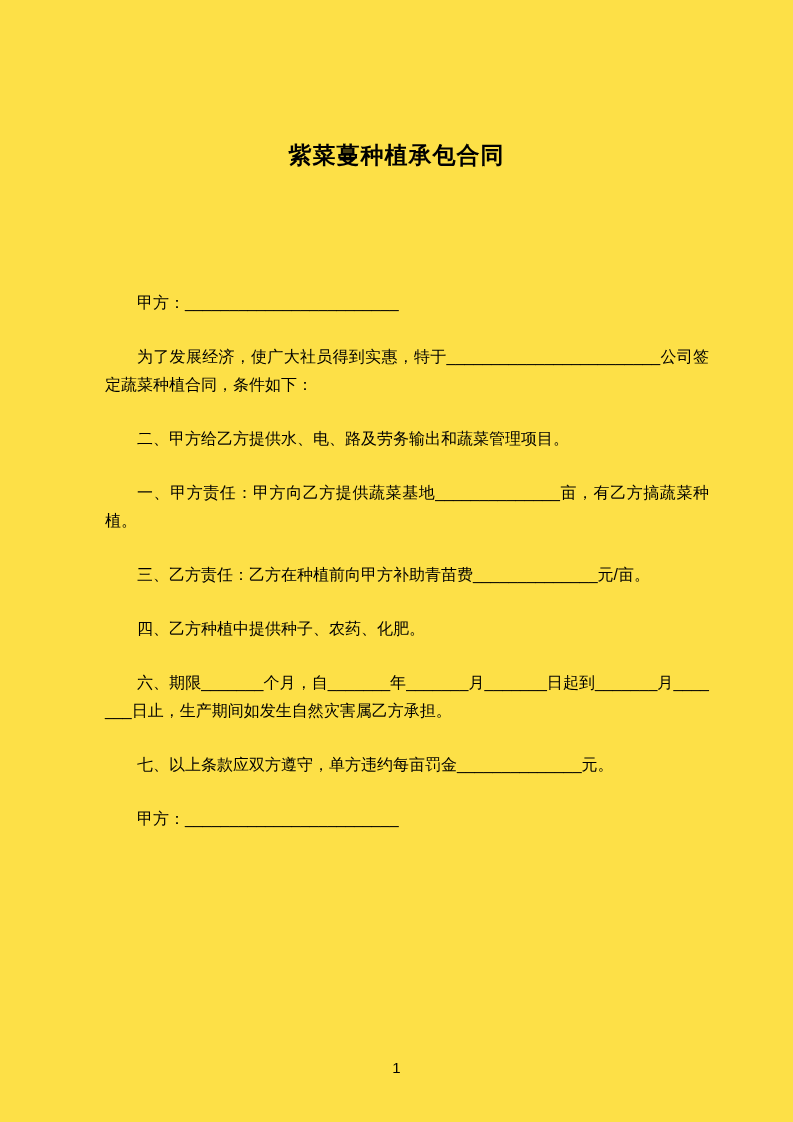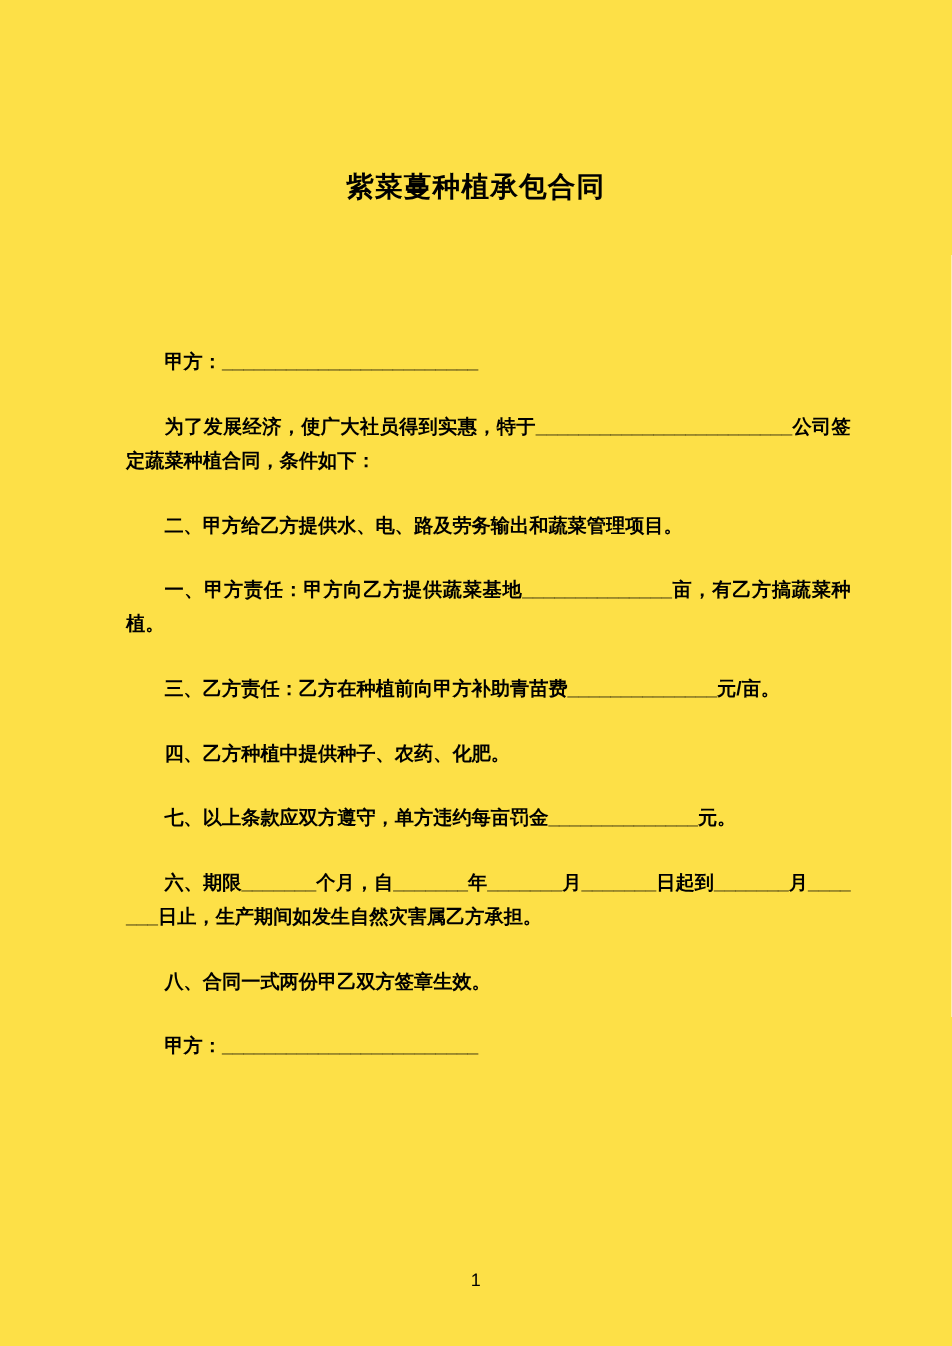--- a/index.html
+++ b/index.html
@@ -25,21 +25,21 @@
     font-size: 23px;
     font-weight: bold;
     letter-spacing: 1px;
     color: #000000;
   }
   .doc-body {
     margin-top: 118px;
     margin-left: 105px;
     margin-right: 84px;
     font-size: 16px;
-    font-weight: 700;
+    font-weight: 400;
     line-height: 28px;
   }
   .para {
     margin: 0 0 26px 0;
     text-indent: 2em;
     text-align: justify;
     word-break: break-all;
     white-space: normal;
   }
   .page-number {
@@ -60,21 +60,20 @@
 
   <h1 class="doc-title">紫菜蔓种植承包合同</h1>
 
   <div class="doc-body">
     <p class="para">甲方：________________________</p>
     <p class="para">为了发展经济，使广大社员得到实惠，特于________________________公司签定蔬菜种植合同，条件如下：</p>
     <p class="para">二、甲方给乙方提供水、电、路及劳务输出和蔬菜管理项目。</p>
     <p class="para">一、甲方责任：甲方向乙方提供蔬菜基地______________亩，有乙方搞蔬菜种植。</p>
     <p class="para">三、乙方责任：乙方在种植前向甲方补助青苗费______________元/亩。</p>
     <p class="para">四、乙方种植中提供种子、农药、化肥。</p>
+    <p class="para">六、期限_______个月，自_______年_______月_______日起到_______月_______日止，生产期间如发生自然灾害属乙方承担。</p>
     <p class="para">七、以上条款应双方遵守，单方违约每亩罚金______________元。</p>
-    <p class="para">六、期限_______个月，自_______年_______月_______日起到_______月_______日止，生产期间如发生自然灾害属乙方承担。</p>
-    <p class="para">八、合同一式两份甲乙双方签章生效。</p>
     <p class="para">甲方：________________________</p>
   </div>
 
   <div class="page-number">1</div>
 
 </div>
 
 </body></html>

